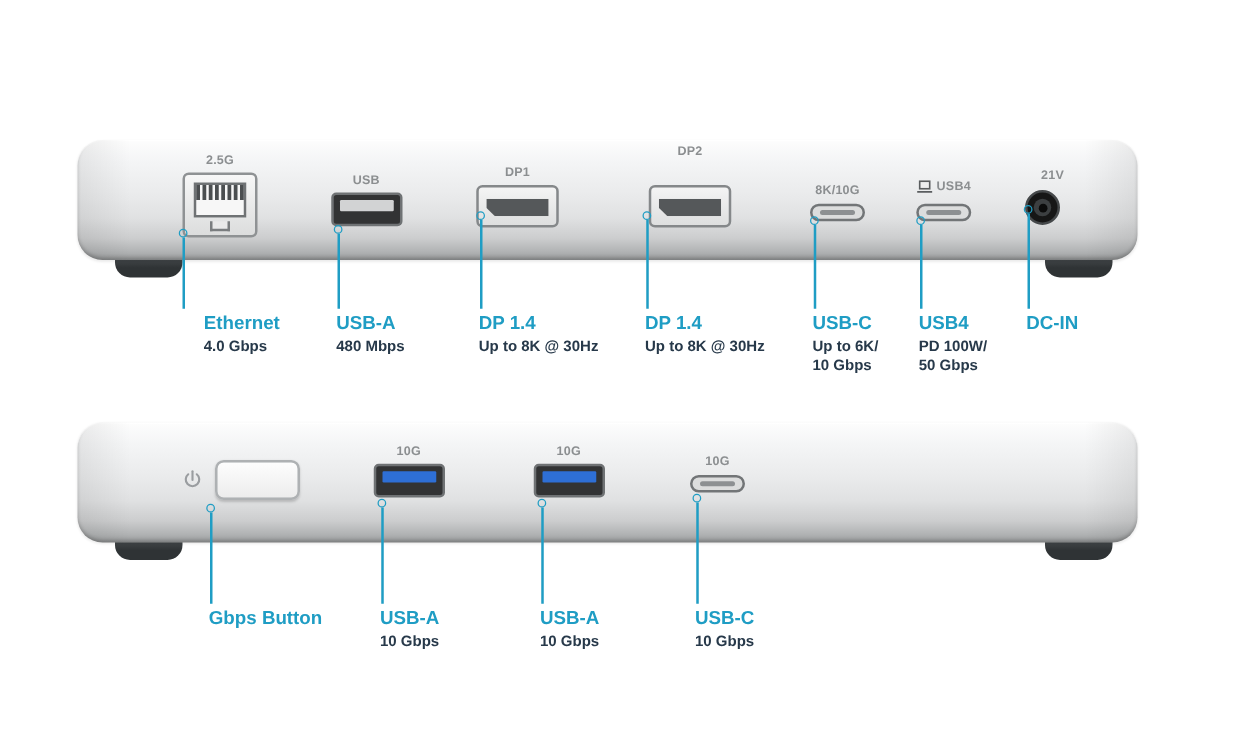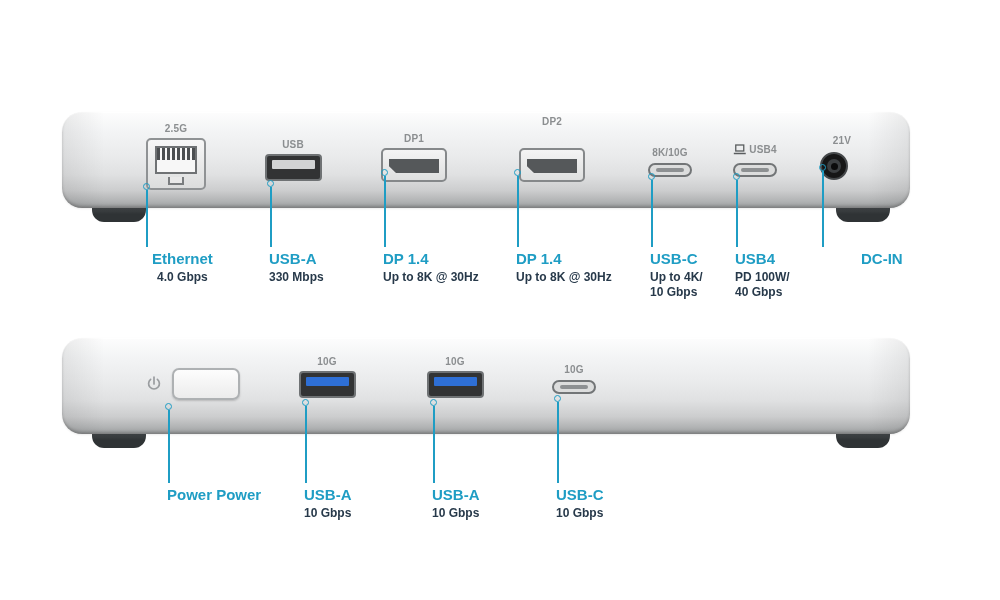--- a/index.html
+++ b/index.html
@@ -121,65 +121,65 @@
     <span>21V</span>
   </div>
   <div class="dcjack" style="left:820px;top:152px;">
     <div class="ring">
         <div class="hole"></div>
       </div>
   </div>
 
   <span class="dot" style="left:143px;top:183px;"></span>
   <span class="lline" style="left:146px;top:190px;height:57px;"></span>
-  <div class="ctext" style="left:152px;top:250px;text-align:center;">
+  <div class="ctext" style="left:163px;top:250px;">
     <div class="ctitle">Ethernet</div>
     <div class="csub">4.0 Gbps</div>
   </div>
 
   <span class="dot" style="left:267px;top:180px;"></span>
   <span class="lline" style="left:270px;top:187px;height:60px;"></span>
   <div class="ctext" style="left:269px;top:250px;">
     <div class="ctitle">USB-A</div>
-    <div class="csub">330 Mbps</div>
+    <div class="csub">480 Mbps</div>
   </div>
 
   <span class="dot" style="left:381px;top:169px;"></span>
   <span class="lline" style="left:384px;top:176px;height:71px;"></span>
   <div class="ctext" style="left:383px;top:250px;">
     <div class="ctitle">DP 1.4</div>
     <div class="csub">Up to 8K @ 30Hz</div>
   </div>
 
   <span class="dot" style="left:514px;top:169px;"></span>
   <span class="lline" style="left:517px;top:176px;height:71px;"></span>
   <div class="ctext" style="left:516px;top:250px;">
     <div class="ctitle">DP 1.4</div>
     <div class="csub">Up to 8K @ 30Hz</div>
   </div>
 
   <span class="dot" style="left:648px;top:173px;"></span>
   <span class="lline" style="left:651px;top:180px;height:67px;"></span>
   <div class="ctext" style="left:650px;top:250px;">
     <div class="ctitle">USB-C</div>
-    <div class="csub">Up to 4K/</div>
+    <div class="csub">Up to 6K/</div>
     <div class="csub">10 Gbps</div>
   </div>
 
   <span class="dot" style="left:733px;top:173px;"></span>
   <span class="lline" style="left:736px;top:180px;height:67px;"></span>
   <div class="ctext" style="left:735px;top:250px;">
     <div class="ctitle">USB4</div>
     <div class="csub">PD 100W/</div>
-    <div class="csub">40 Gbps</div>
+    <div class="csub">50 Gbps</div>
   </div>
 
   <span class="dot" style="left:819px;top:164px;"></span>
   <span class="lline" style="left:822px;top:171px;height:76px;"></span>
-  <div class="ctext" style="left:821px;top:250px;margin-left:40px;">
+  <div class="ctext" style="left:821px;top:250px;">
     <div class="ctitle">DC-IN</div>
   </div>
 
   <div class="foot" style="left:92px;top:422px;"></div>
   <div class="foot" style="left:836px;top:422px;"></div>
   <div class="dock" style="top:338px;"></div>
 
   <svg class="pwr-icon" style="left:145px;top:375px;" width="18" height="18" viewBox="0 0 18 18">
     <path d="M9 2 V9" stroke="#9a9da0" stroke-width="1.7" fill="none" stroke-linecap="round"></path>
     <path d="M5.6 4.4 a5.4 5.4 0 1 0 6.8 0" stroke="#9a9da0" stroke-width="1.7" fill="none" stroke-linecap="round"></path>
@@ -201,21 +201,21 @@
   </div>
 
   <div class="port-caption" style="left:574px;top:364px;">
     <span>10G</span>
   </div>
   <div class="usbc" style="left:552px;top:380px;"></div>
 
   <span class="dot" style="left:165px;top:403px;"></span>
   <span class="lline" style="left:168px;top:410px;height:73px;"></span>
   <div class="ctext" style="left:167px;top:486px;">
-    <div class="ctitle">Power Power</div>
+    <div class="ctitle">Gbps Button</div>
   </div>
 
   <span class="dot" style="left:302px;top:399px;"></span>
   <span class="lline" style="left:305px;top:406px;height:77px;"></span>
   <div class="ctext" style="left:304px;top:486px;">
     <div class="ctitle">USB-A</div>
     <div class="csub">10 Gbps</div>
   </div>
 
   <span class="dot" style="left:430px;top:399px;"></span>

